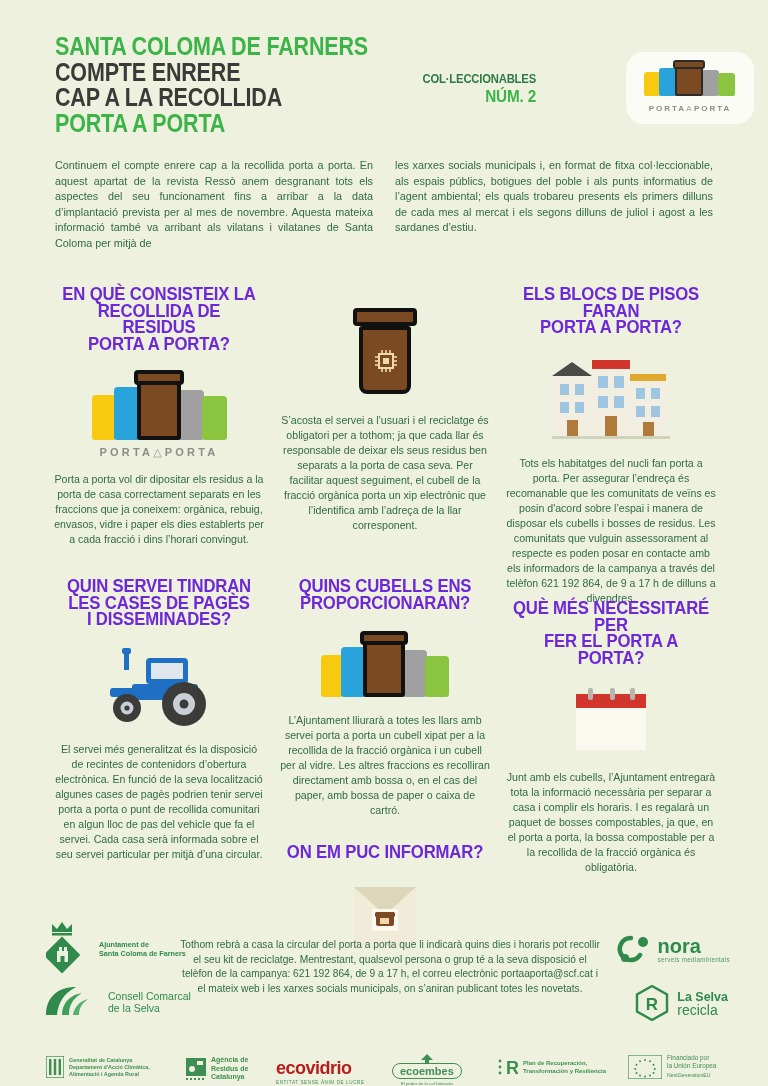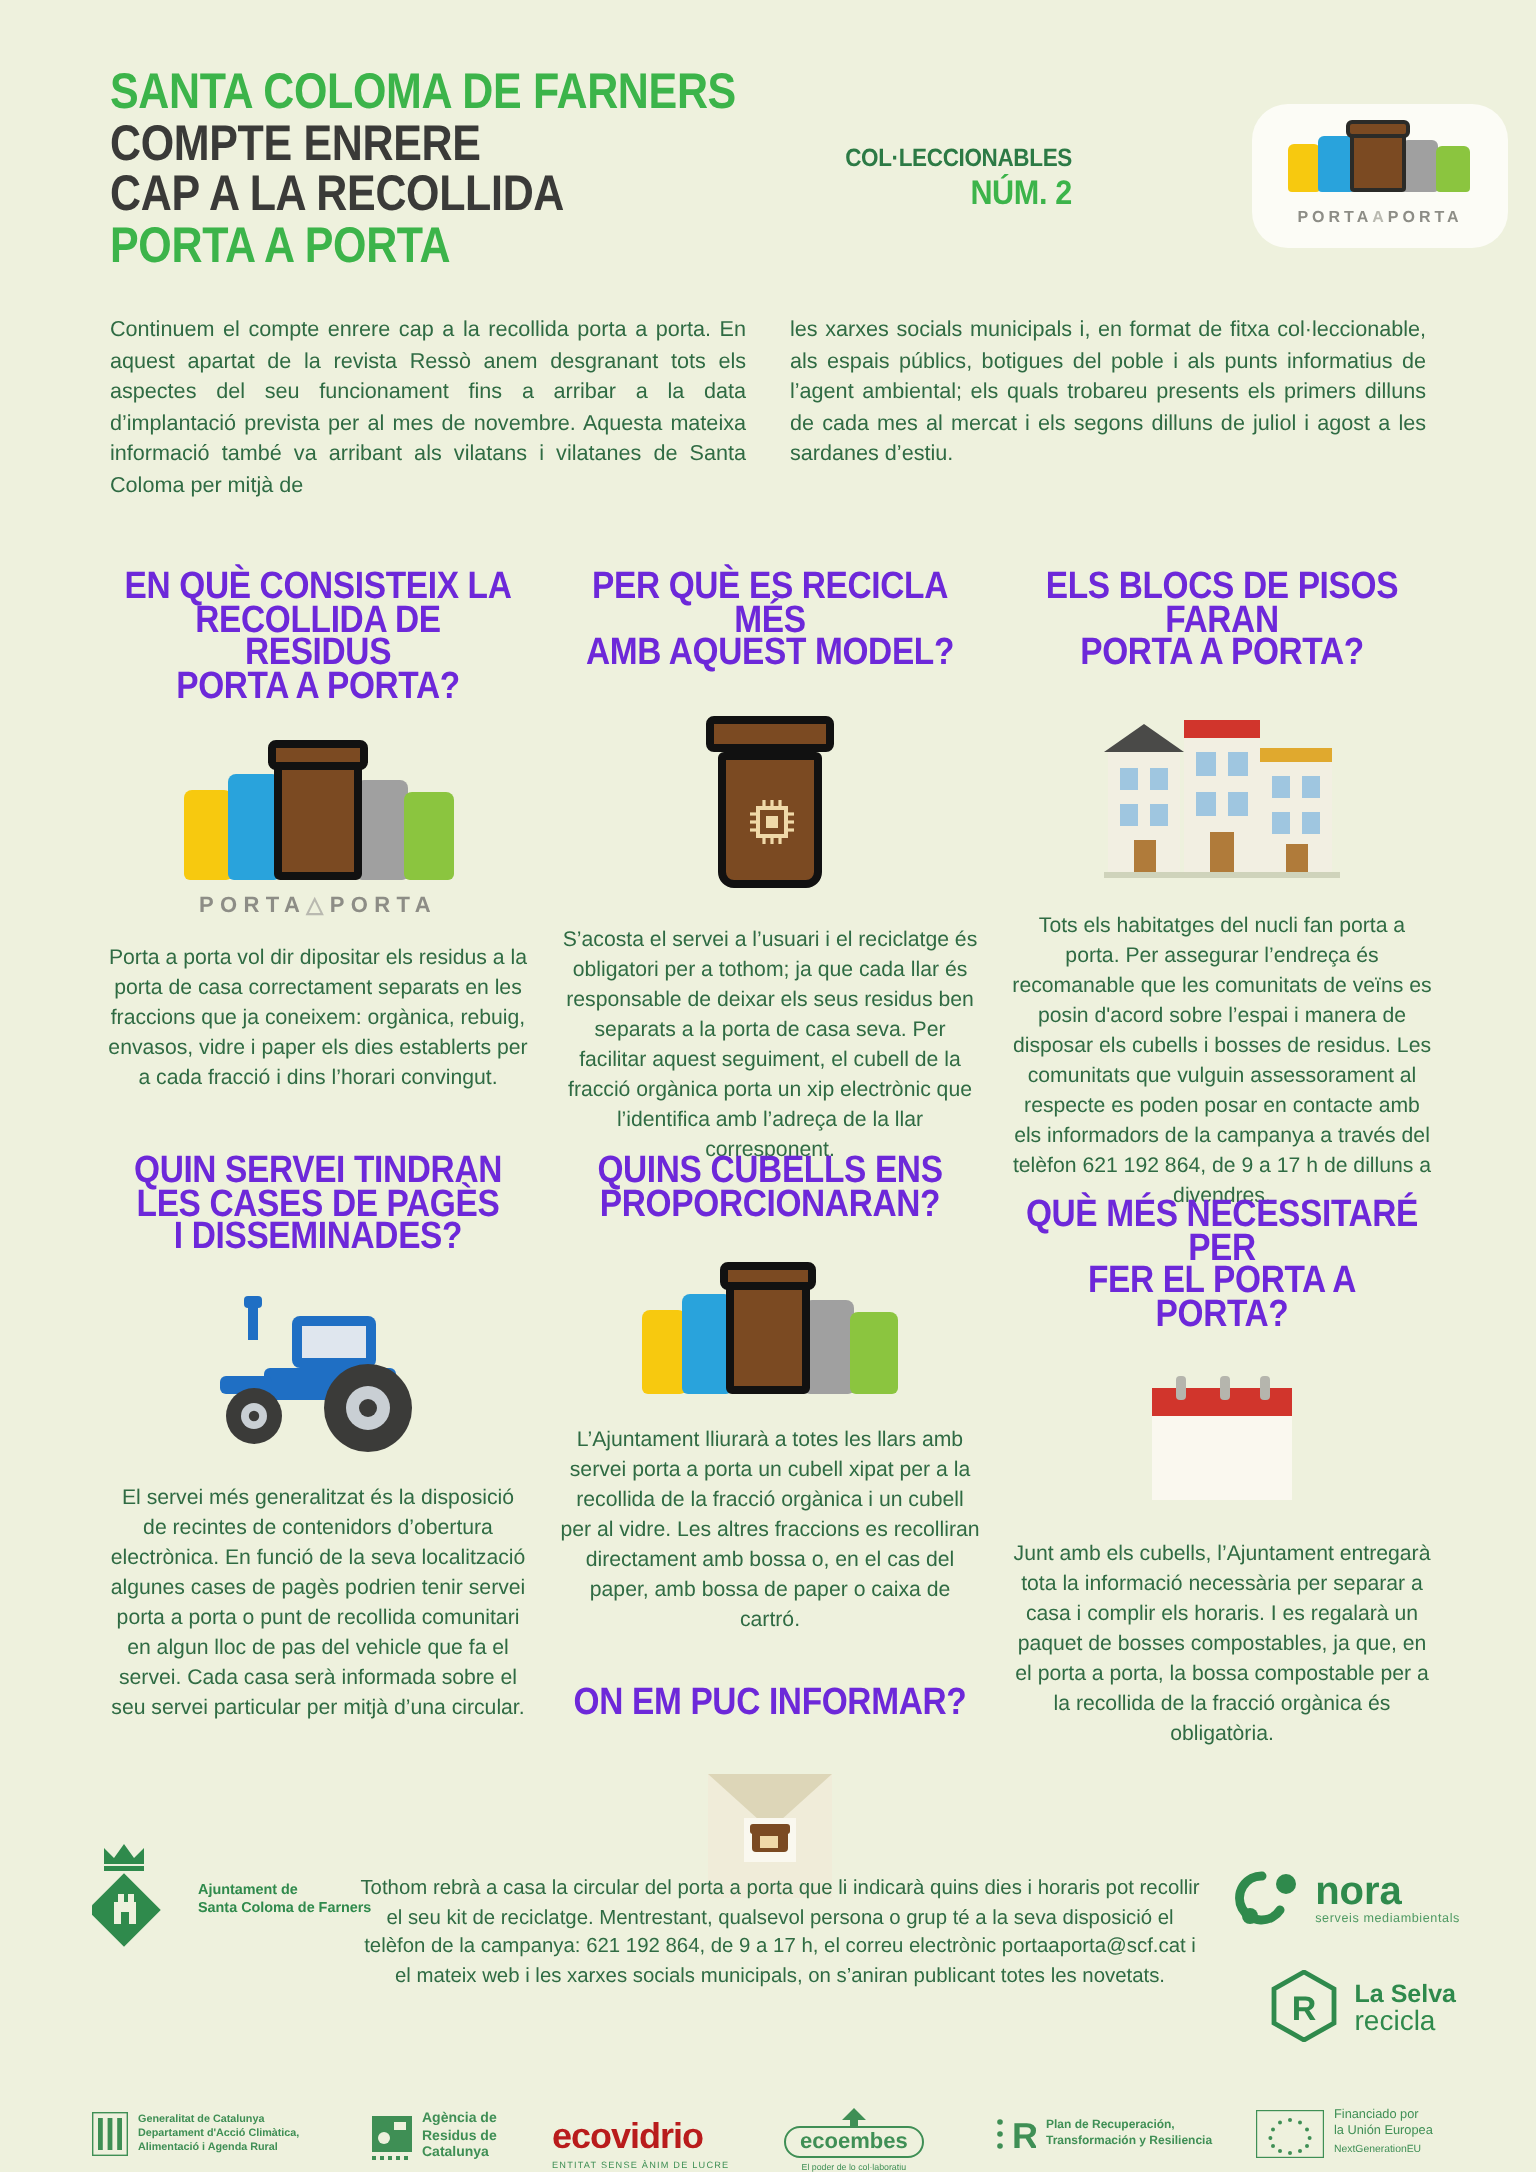--- a/index.html
+++ b/index.html
@@ -174,24 +174,20 @@
       <div class="b" style="left:86px;width:26px; height:50px; background:#a0a0a0;"></div>
       <div class="b" style="left:110px;width:25px;height:44px; background:#8bc53f;"></div>
       <div class="b" style="left:45px;width:44px; height:62px; background:#7b4a22; border:4px solid #111; border-radius:5px 5px 3px 3px;"></div>
       <div style="position:absolute; left:42px; top:0; width:50px; height:15px; background:#7b4a22; border:4px solid #111; border-radius:4px;"></div>
     </div>
     <div class="pp-label"><span>PORTA</span><span class="tri">△</span><span>PORTA</span></div>
     <p class="body-txt" style="margin-top:13px;">Porta a porta vol dir dipositar els residus a la porta de casa correctament separats en les fraccions que ja coneixem: orgànica, rebuig, envasos, vidre i paper els dies establerts per a cada fracció i dins l’horari convingut.</p>
   </div>
 
   <div class="col c2" style="top:286px;">
-    <h2 class="sec">
-      <span>PER QUÈ ES RECICLA MÉS</span>
-      <span>AMB AQUEST MODEL?</span>
-    </h2>
     <div class="art chipbin" style="margin-top:22px;">
       <div style="position:absolute; left:11px; top:0; width:64px; height:18px; background:#7b4a22; border:4px solid #111; border-radius:4px;"></div>
       <div style="position:absolute; left:17px; top:18px; width:52px; height:68px; background:#7b4a22; border:4px solid #111; border-radius:3px 3px 8px 8px;"></div>
       <svg style="position:absolute; left:31px; top:40px;" width="26" height="26" viewBox="0 0 26 26">
         <rect x="6" y="6" width="14" height="14" fill="none" stroke="#f0d9a8" stroke-width="2"></rect>
         <rect x="10" y="10" width="6" height="6" fill="#f0d9a8"></rect>
         <g stroke="#f0d9a8" stroke-width="1.6">
           <line x1="9" y1="2" x2="9" y2="6"></line>
             <line x1="13" y1="2" x2="13" y2="6"></line>
             <line x1="17" y1="2" x2="17" y2="6"></line>
@@ -332,20 +328,31 @@
         <rect x="18" y="27" width="3" height="4"></rect>
       </g>
       <rect x="14.5" y="36" width="4" height="6" fill="#2f8a4c"></rect>
     </svg>
     <div class="cap">
       <div>Ajuntament de</div>
       <div>Santa Coloma de Farners</div>
     </div>
   </div>
 
+  <div class="logo-ccs">
+    <svg width="58" height="34" viewBox="0 0 58 34">
+      <path d="M4 30 C4 12, 16 2, 34 2 C22 8, 16 18, 15 30 Z" fill="#2f8a4c"></path>
+      <path d="M20 30 C20 18, 28 10, 40 8 C30 14, 27 21, 27 30 Z" fill="#3f9e5c"></path>
+      <path d="M31 30 C32 22, 38 16, 46 14 C39 19, 37 24, 37 30 Z" fill="#55b070"></path>
+    </svg>
+    <div class="cap">
+      <div>Consell Comarcal</div>
+      <div>de la Selva</div>
+    </div>
+  </div>
 
   <div class="logo-nora">
     <svg width="34" height="30" viewBox="0 0 34 30">
       <path d="M14 4 a11 11 0 1 0 9 17" fill="none" stroke="#2f8a4c" stroke-width="4.5" stroke-linecap="round"></path>
       <circle cx="26" cy="8" r="5" fill="#2f8a4c"></circle>
       <circle cx="8" cy="24" r="4" fill="#2f8a4c"></circle>
     </svg>
     <div>
       <div class="nm">nora</div>
       <div class="sub">serveis mediambientals</div>

